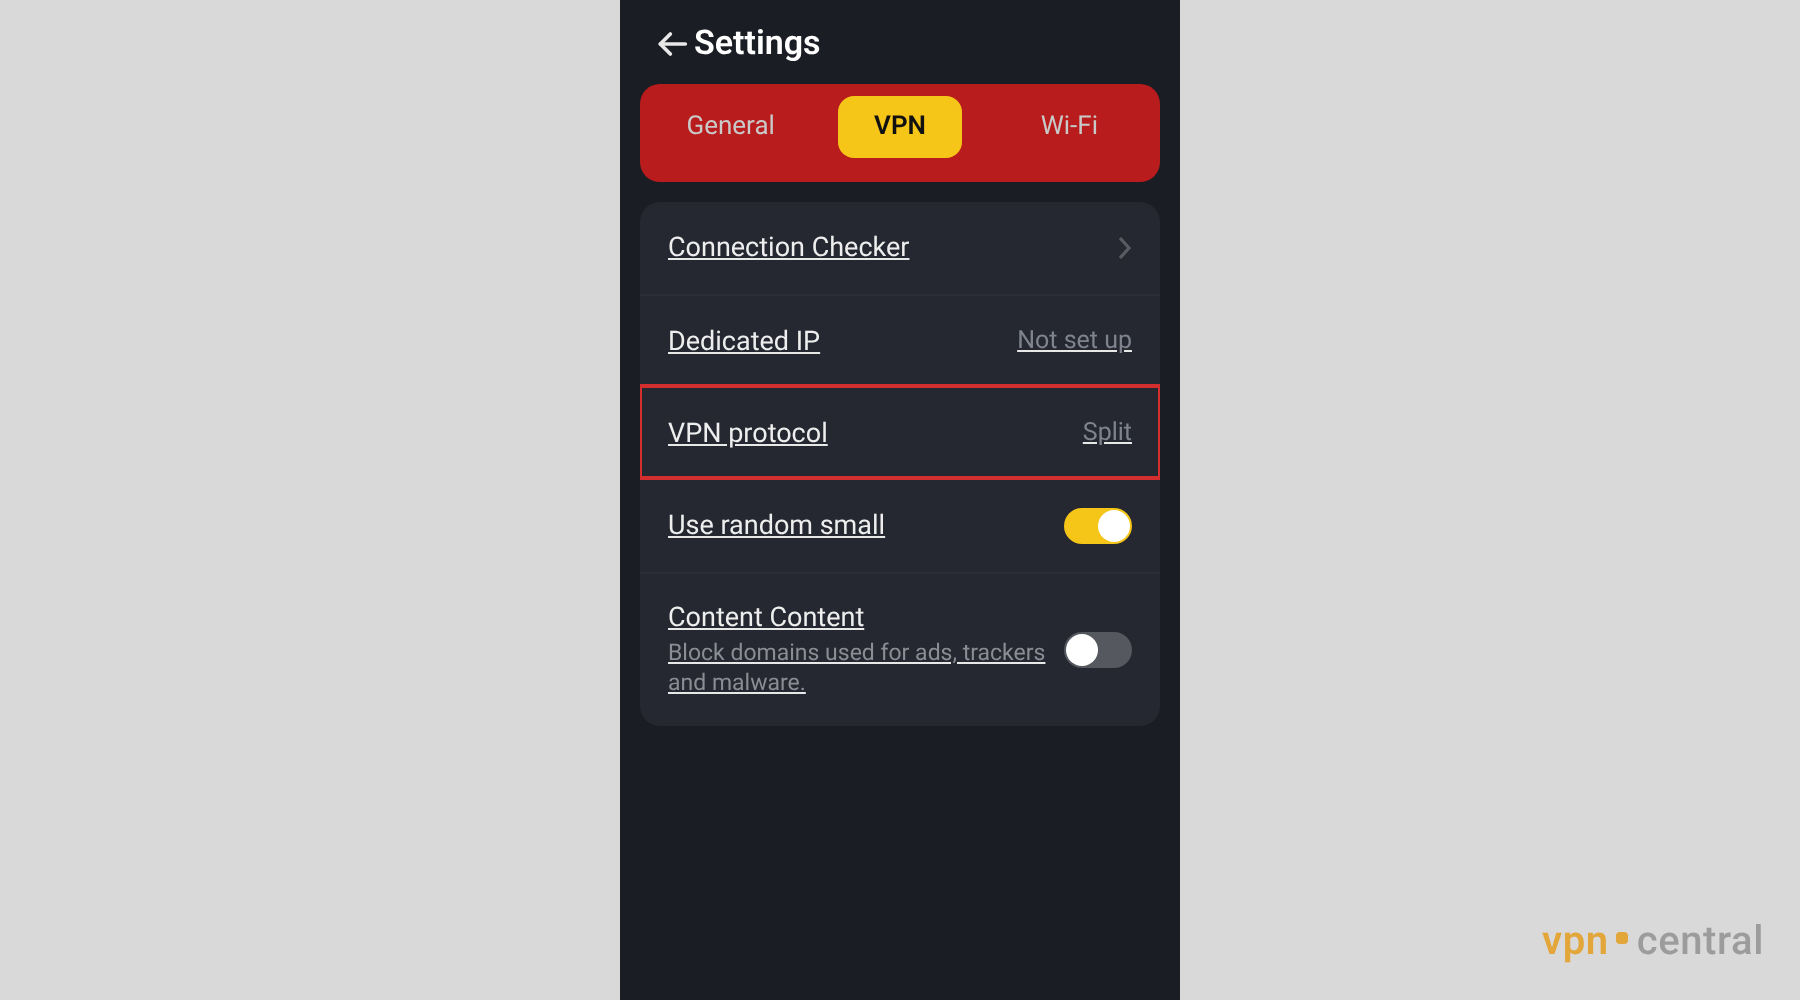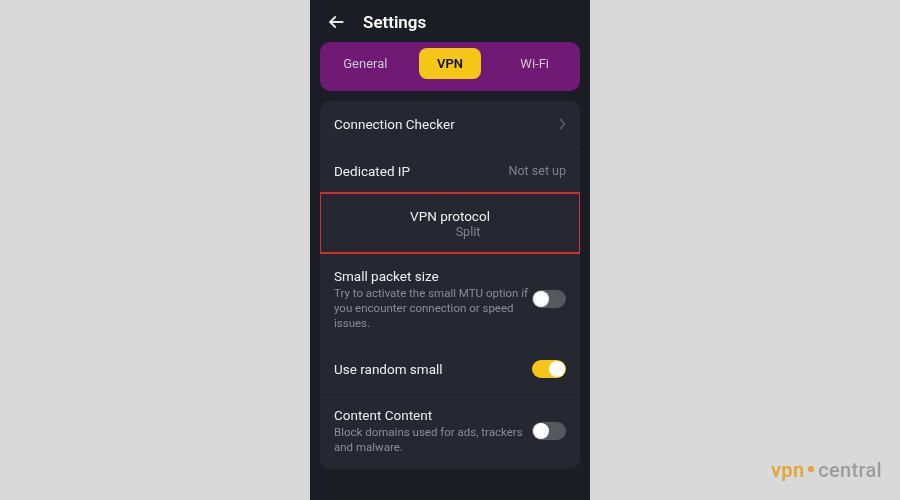--- a/index.html
+++ b/index.html
@@ -17,34 +17,34 @@
     top: 0;
     width: 280px;
     height: 500px;
     background: #1a1d24;
     color: #e8e8e8;
     overflow: hidden;
   }
   .header {
     display: flex;
     align-items: center;
-    gap: 17px;
+    gap: 1px;
     padding: 12px 16px 10px 16px;
   }
   .back-icon svg { display: block; }
   .header-title {
     font-size: 17px;
     font-weight: 600;
     color: #fff;
   }
   .tabs {
     display: flex;
     gap: 22px;
     padding: 6px 14px 12px 14px;
-    background: #701a75;
+    background: #b91c1c;
     margin: 0 10px;
     border-radius: 10px;
   }
   .tab {
     flex: 1;
     text-align: center;
     padding: 8px 4px;
     font-size: 13px;
     border-radius: 8px;
     color: #c9c9c9;
@@ -53,20 +53,21 @@
   .tab.active {
     background: #f5c518;
     color: #111;
     font-weight: 600;
   }
   .list {
     margin: 10px 10px 16px 10px;
     background: #252831;
     border-radius: 10px;
     overflow: hidden;
+    text-decoration: underline;
   }
   .row {
     display: flex;
     align-items: center;
     justify-content: space-between;
     padding: 14px 14px;
     min-height: 46px;
     cursor: pointer;
   }
   .row + .row { border-top: 1px solid rgba(255,255,255,0.03); justify-content: space-between; }
@@ -103,21 +104,20 @@
     width: 16px;
     height: 16px;
     border-radius: 50%;
     background: #fff;
   }
   .toggle-off .knob { left: 1px; }
   .toggle-on  .knob { right: 1px; }
   .highlight {
     outline: 2px solid #d32f2f;
     outline-offset: -1px;
-    flex-direction: column;
   }
   .watermark {
     position: absolute;
     right: 18px;
     bottom: 18px;
     font-size: 20px;
     font-weight: 500;
     color: #9c9c9c;
     letter-spacing: .3px;
     display: flex;
@@ -177,29 +177,20 @@
       <div class="row-value">Not set up</div>
     </div>
 
     <div class="row highlight">
       <div class="row-main">
         <div class="row-title">VPN protocol</div>
       </div>
       <div class="row-value">Split</div>
     </div>
 
-    <div class="row">
-      <div class="row-main">
-        <div class="row-title">Small packet size</div>
-        <div class="row-desc">Try to activate the small MTU option if you encounter connection or speed issues.</div>
-      </div>
-      <div class="toggle toggle-off">
-          <div class="knob"></div>
-        </div>
-    </div>
 
     <div class="row">
       <div class="row-main">
         <div class="row-title">Use random small</div>
       </div>
       <div class="toggle toggle-on">
           <div class="knob"></div>
         </div>
     </div>
 

